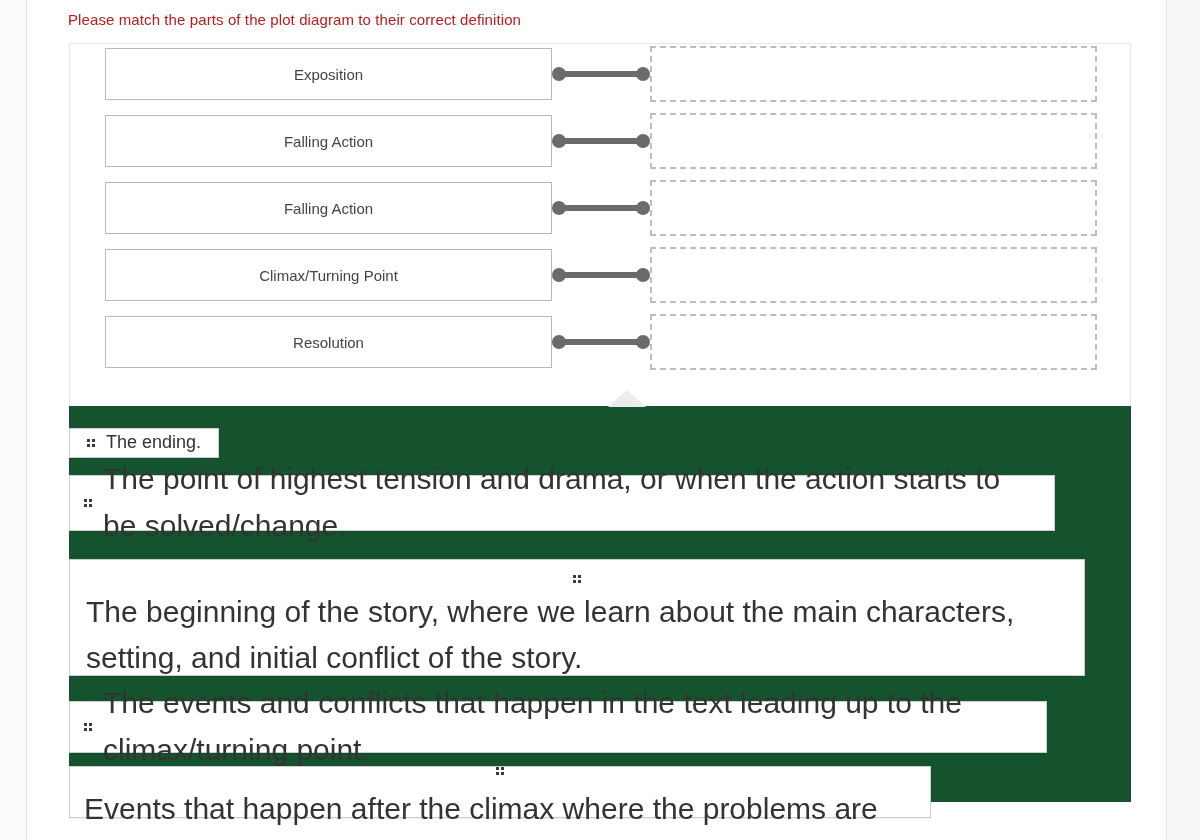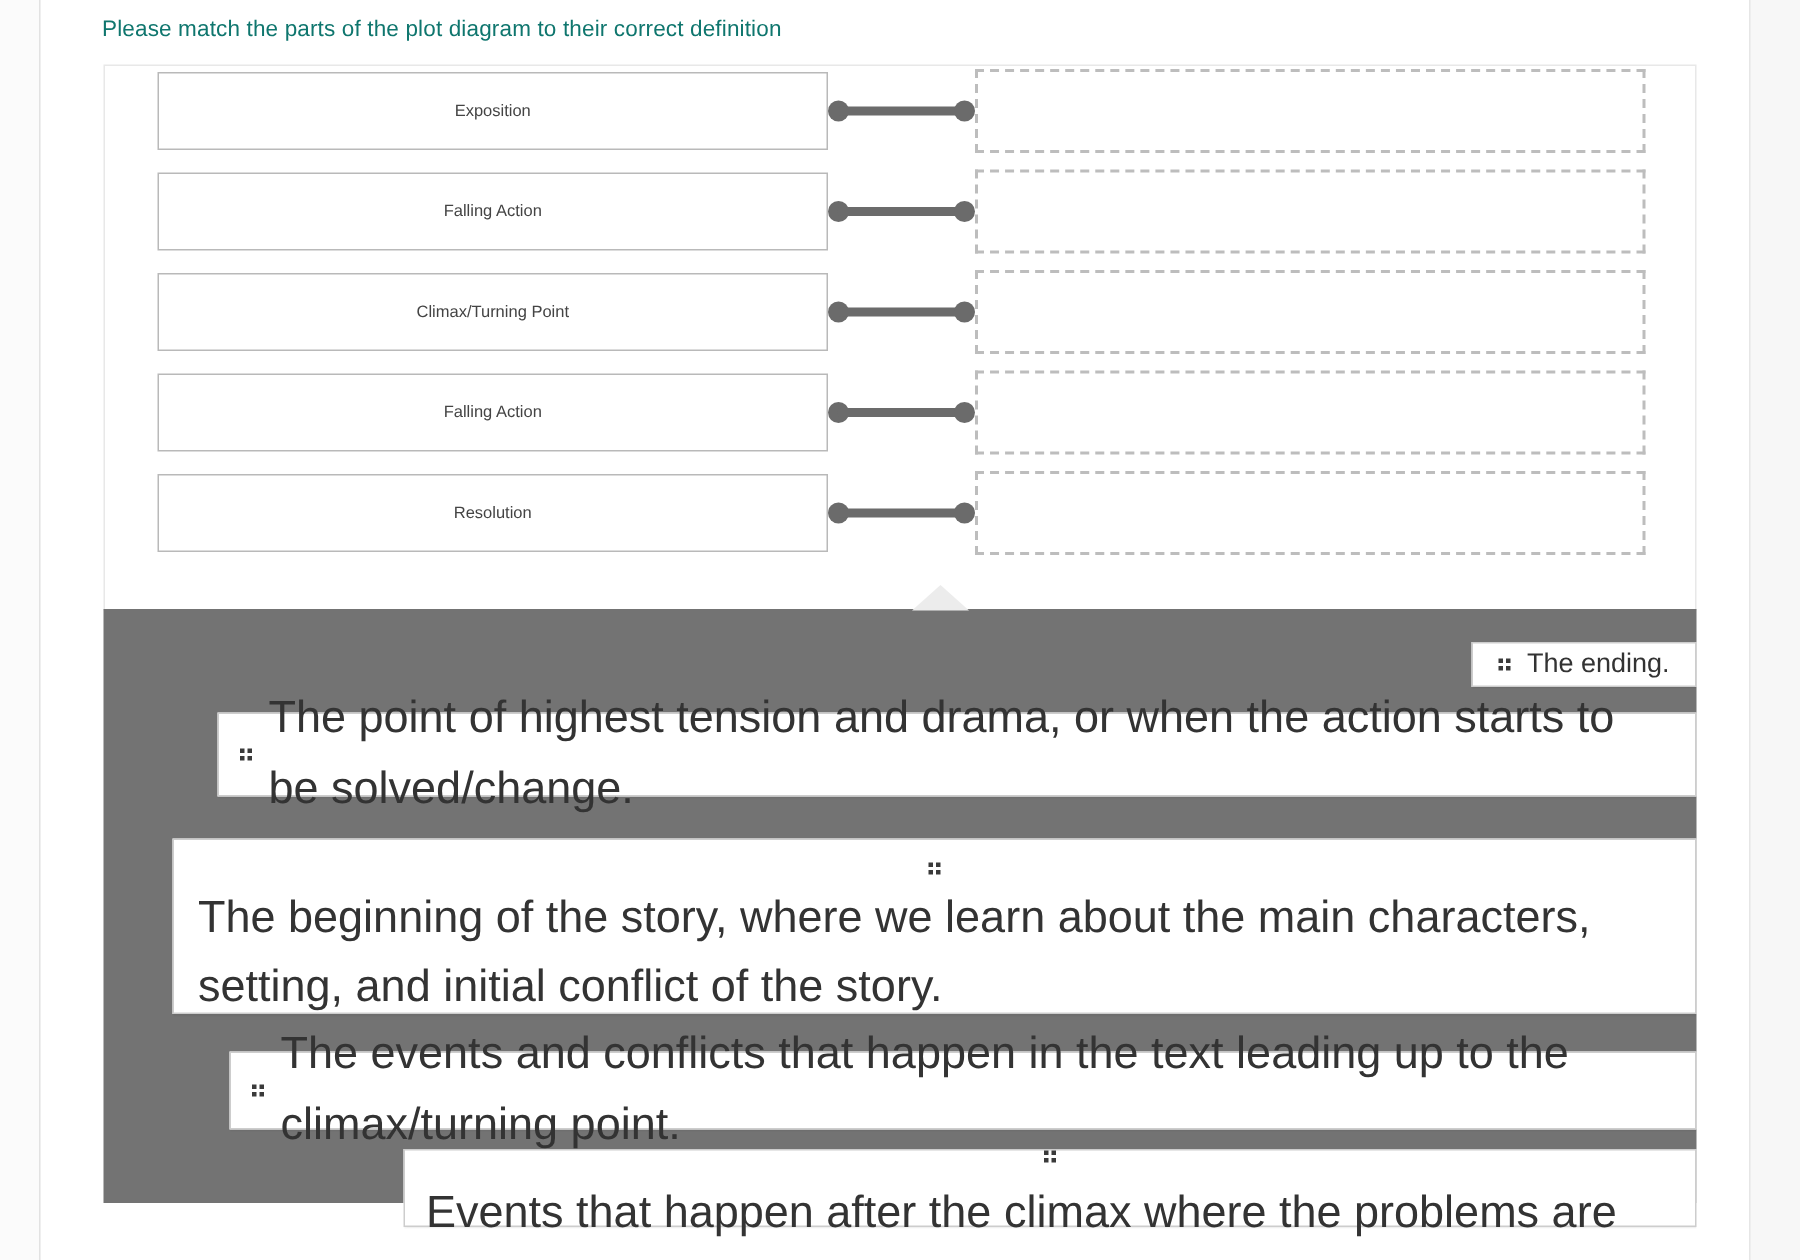--- a/index.html
+++ b/index.html
@@ -40,21 +40,21 @@
     position: absolute;
     left: 28px; top: 0;
     width: 1138px; height: 840px;
     background: #ffffff;
   }
 
   .prompt {
     position: absolute;
     left: 40px; top: 11px;
     font-size: 15px;
-    color: #0f766e;
+    color: #b91c1c;
     letter-spacing: 0.1px;
   }
 
   
   .match-card {
     position: absolute;
     left: 41px; top: 43px;
     width: 1062px;
     height: 364px;
     background: #ffffff;
@@ -75,21 +75,21 @@
     top: 4px;
     width: 447px;
     height: 52px;
     border: 1px solid #b9b9b9;
     background: #ffffff;
     display: flex;
     align-items: center;
     justify-content: center;
   }
   .term-label {
-    font-size: 11px;
+    font-size: 15px;
     color: #444;
   }
 
   
   .connector {
     position: absolute;
     left: 482px;
     top: 23px;
     width: 98px;
     height: 14px;
@@ -132,24 +132,24 @@
     border-bottom: 17px solid #ececec;
     z-index: 4;
   }
 
   
   .bank {
     position: absolute;
     left: 41px; top: 406px;
     width: 1062px;
     height: 396px;
-    background: #737373;
+    background: #14532d;
     display: flex;
     flex-direction: column;
-    align-items: flex-end;
+    align-items: flex-start;
   }
 
   .chip {
     background: #ffffff;
     border: 1px solid #cdcdcd;
     box-shadow: 0 1px 1px rgba(0,0,0,0.06);
     display: flex;
     align-items: center;
     gap: 11px;
     padding: 0 14px;
@@ -257,33 +257,33 @@
           <div class="connector">
             <span class="knob left"></span>
             <span class="bar"></span>
             <span class="knob right"></span>
           </div>
           <div class="drop-zone"></div>
         </div>
 
         <div class="match-row">
           <div class="term-box">
+            <span class="term-label">Falling Action</span>
+          </div>
+          <div class="connector">
+            <span class="knob left"></span>
+            <span class="bar"></span>
+            <span class="knob right"></span>
+          </div>
+          <div class="drop-zone"></div>
+        </div>
+
+        <div class="match-row">
+          <div class="term-box">
             <span class="term-label">Climax/Turning Point</span>
-          </div>
-          <div class="connector">
-            <span class="knob left"></span>
-            <span class="bar"></span>
-            <span class="knob right"></span>
-          </div>
-          <div class="drop-zone"></div>
-        </div>
-
-        <div class="match-row">
-          <div class="term-box">
-            <span class="term-label">Falling Action</span>
           </div>
           <div class="connector">
             <span class="knob left"></span>
             <span class="bar"></span>
             <span class="knob right"></span>
           </div>
           <div class="drop-zone"></div>
         </div>
 
         <div class="match-row">

